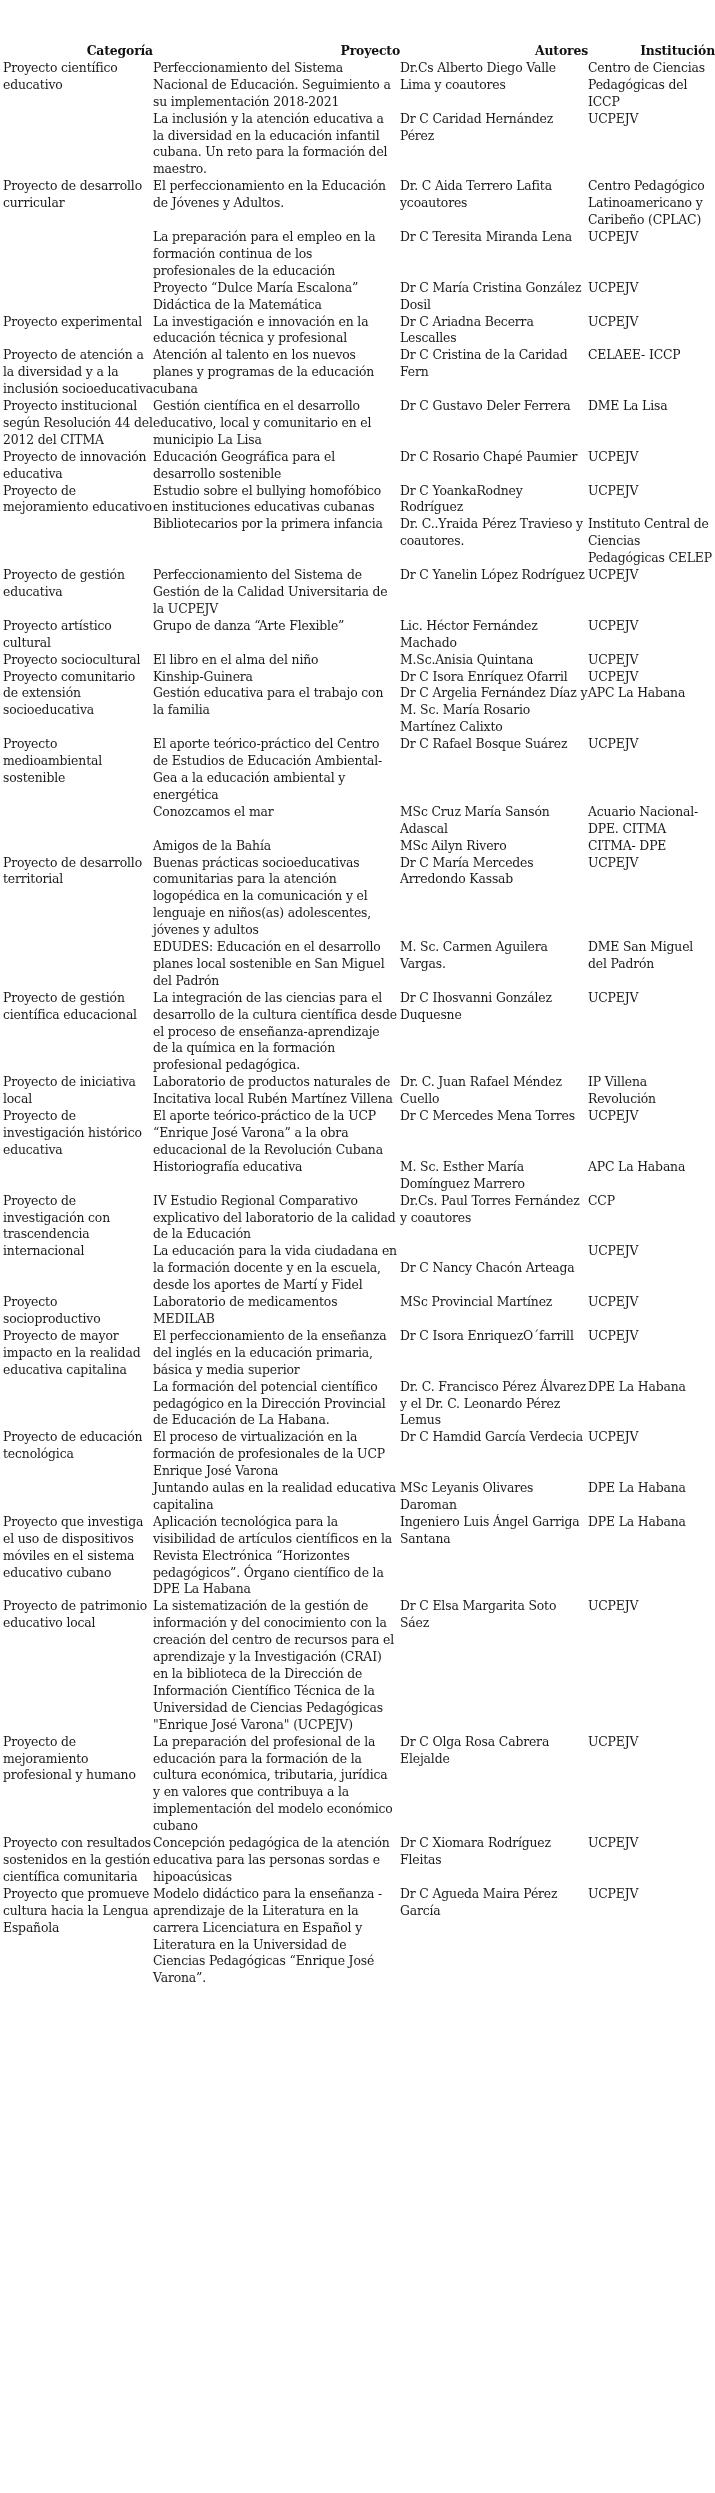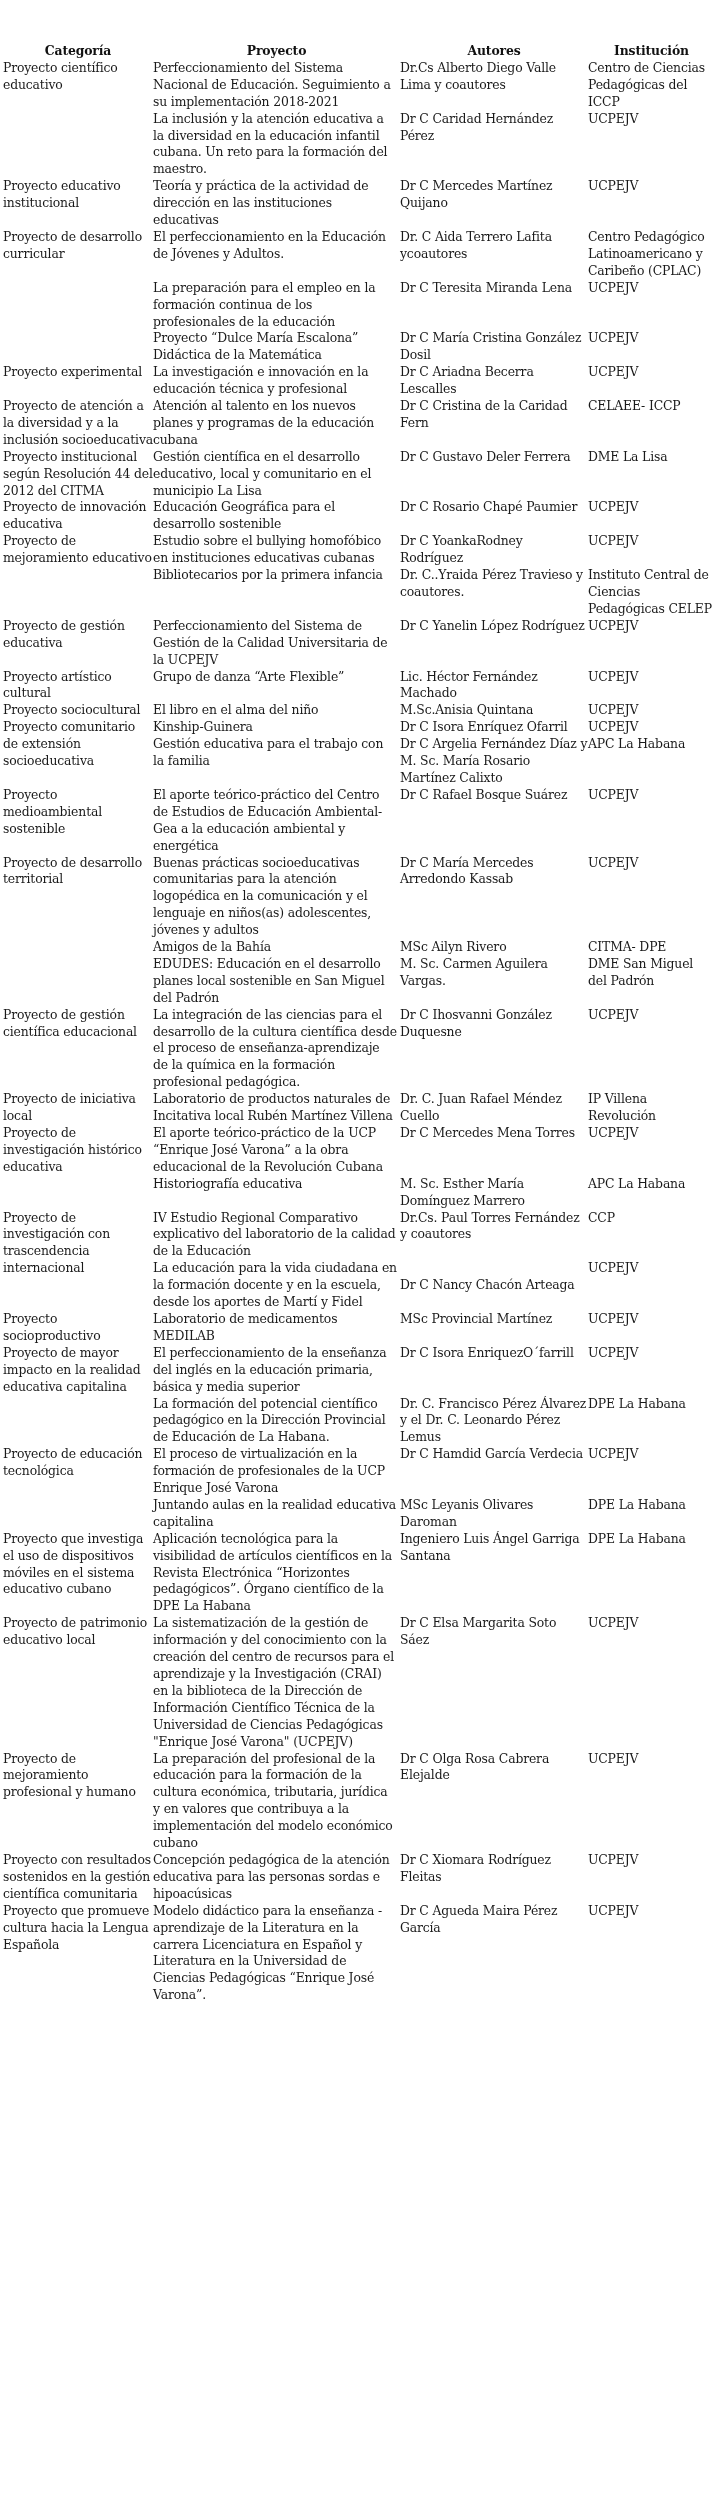--- a/index.html
+++ b/index.html
@@ -2,21 +2,21 @@
 <html><head>
 <meta charset="utf-8">
 <style>
   html, body { margin: 0; padding: 0; background: #ffffff; }
   body { width: 715px; height: 2493px; overflow: hidden; position: relative; }
   .doc { position: absolute; top: 43px; left: 3px; width: 712px; }
   table { border-collapse: collapse; table-layout: fixed; width: 712px;
           font-family: "DejaVu Serif", "Liberation Serif", serif; font-size: 12.4px;
           line-height: 16.9px; color: #1a1a1a; letter-spacing: -0.15px; }
   col.c1 { width: 150px; } col.c2 { width: 247px; } col.c3 { width: 188px; } col.c4 { width: 127px; }
-  th { text-align: center; font-weight: bold; padding: 0; vertical-align: top; color: #111; }
+  th { text-align: right; font-weight: bold; padding: 0; vertical-align: top; color: #111; }
   td { padding: 0; vertical-align: top; word-wrap: break-word; }
   td.proj { padding-right: 2px; }
 </style>
 </head>
 <body>
 
 <div class="doc">
   <table>
     <colgroup>
         <col class="c1">
@@ -39,26 +39,20 @@
           <td>Dr.Cs Alberto Diego Valle Lima y coautores</td>
           <td>Centro de Ciencias Pedagógicas del ICCP</td>
         </tr>
         <tr>
           <td></td>
           <td class="proj">La inclusión y la atención educativa a la diversidad en la educación infantil cubana. Un reto para la formación del maestro.</td>
           <td>Dr C Caridad Hernández Pérez</td>
           <td>UCPEJV</td>
         </tr>
         <tr>
-          <td>Proyecto educativo institucional</td>
-          <td class="proj">Teoría y práctica de la actividad de dirección en las instituciones educativas</td>
-          <td>Dr C Mercedes Martínez Quijano</td>
-          <td>UCPEJV</td>
-        </tr>
-        <tr>
           <td>Proyecto de desarrollo curricular</td>
           <td class="proj">El perfeccionamiento en la Educación de Jóvenes y Adultos.</td>
           <td>Dr. C Aida Terrero Lafita ycoautores</td>
           <td>Centro Pedagógico Latinoamericano y Caribeño (CPLAC)</td>
         </tr>
         <tr>
           <td></td>
           <td class="proj">La preparación para el empleo en la formación continua de los profesionales de la educación</td>
           <td>Dr C Teresita Miranda Lena</td>
           <td>UCPEJV</td>
@@ -129,30 +123,36 @@
           <td>Dr C Isora Enríquez Ofarril<br>Dr C Argelia Fernández Díaz y M. Sc. María Rosario Martínez Calixto</td>
           <td>UCPEJV<br>APC La Habana</td>
         </tr>
         <tr>
           <td>Proyecto medioambiental sostenible</td>
           <td class="proj">El aporte teórico-práctico del Centro de Estudios de Educación Ambiental-Gea a la educación ambiental y energética</td>
           <td>Dr C Rafael Bosque Suárez</td>
           <td>UCPEJV</td>
         </tr>
         <tr>
+          <td></td>
+          <td class="proj">Conozcamos el mar</td>
+          <td>MSc Cruz María Sansón Adascal</td>
+          <td>Acuario Nacional- DPE. CITMA</td>
+        </tr>
+        <tr>
+          <td></td>
+          <td class="proj">Amigos de la Bahía</td>
+          <td>MSc Ailyn Rivero</td>
+          <td>CITMA- DPE</td>
+        </tr>
+        <tr>
           <td>Proyecto de desarrollo territorial</td>
           <td class="proj">Buenas prácticas socioeducativas comunitarias para la atención logopédica en la comunicación y el lenguaje en niños(as) adolescentes, jóvenes y adultos</td>
           <td>Dr C María Mercedes Arredondo Kassab</td>
           <td>UCPEJV</td>
-        </tr>
-        <tr>
-          <td></td>
-          <td class="proj">Amigos de la Bahía</td>
-          <td>MSc Ailyn Rivero</td>
-          <td>CITMA- DPE</td>
         </tr>
         <tr>
           <td></td>
           <td class="proj">EDUDES: Educación en el desarrollo planes local sostenible en San Miguel del Padrón</td>
           <td>M. Sc. Carmen Aguilera Vargas.</td>
           <td>DME San Miguel del Padrón</td>
         </tr>
         <tr>
           <td>Proyecto de gestión científica educacional</td>
           <td class="proj">La integración de las ciencias para el desarrollo de la cultura científica desde el proceso de enseñanza-aprendizaje de la química en la formación profesional pedagógica.</td>

